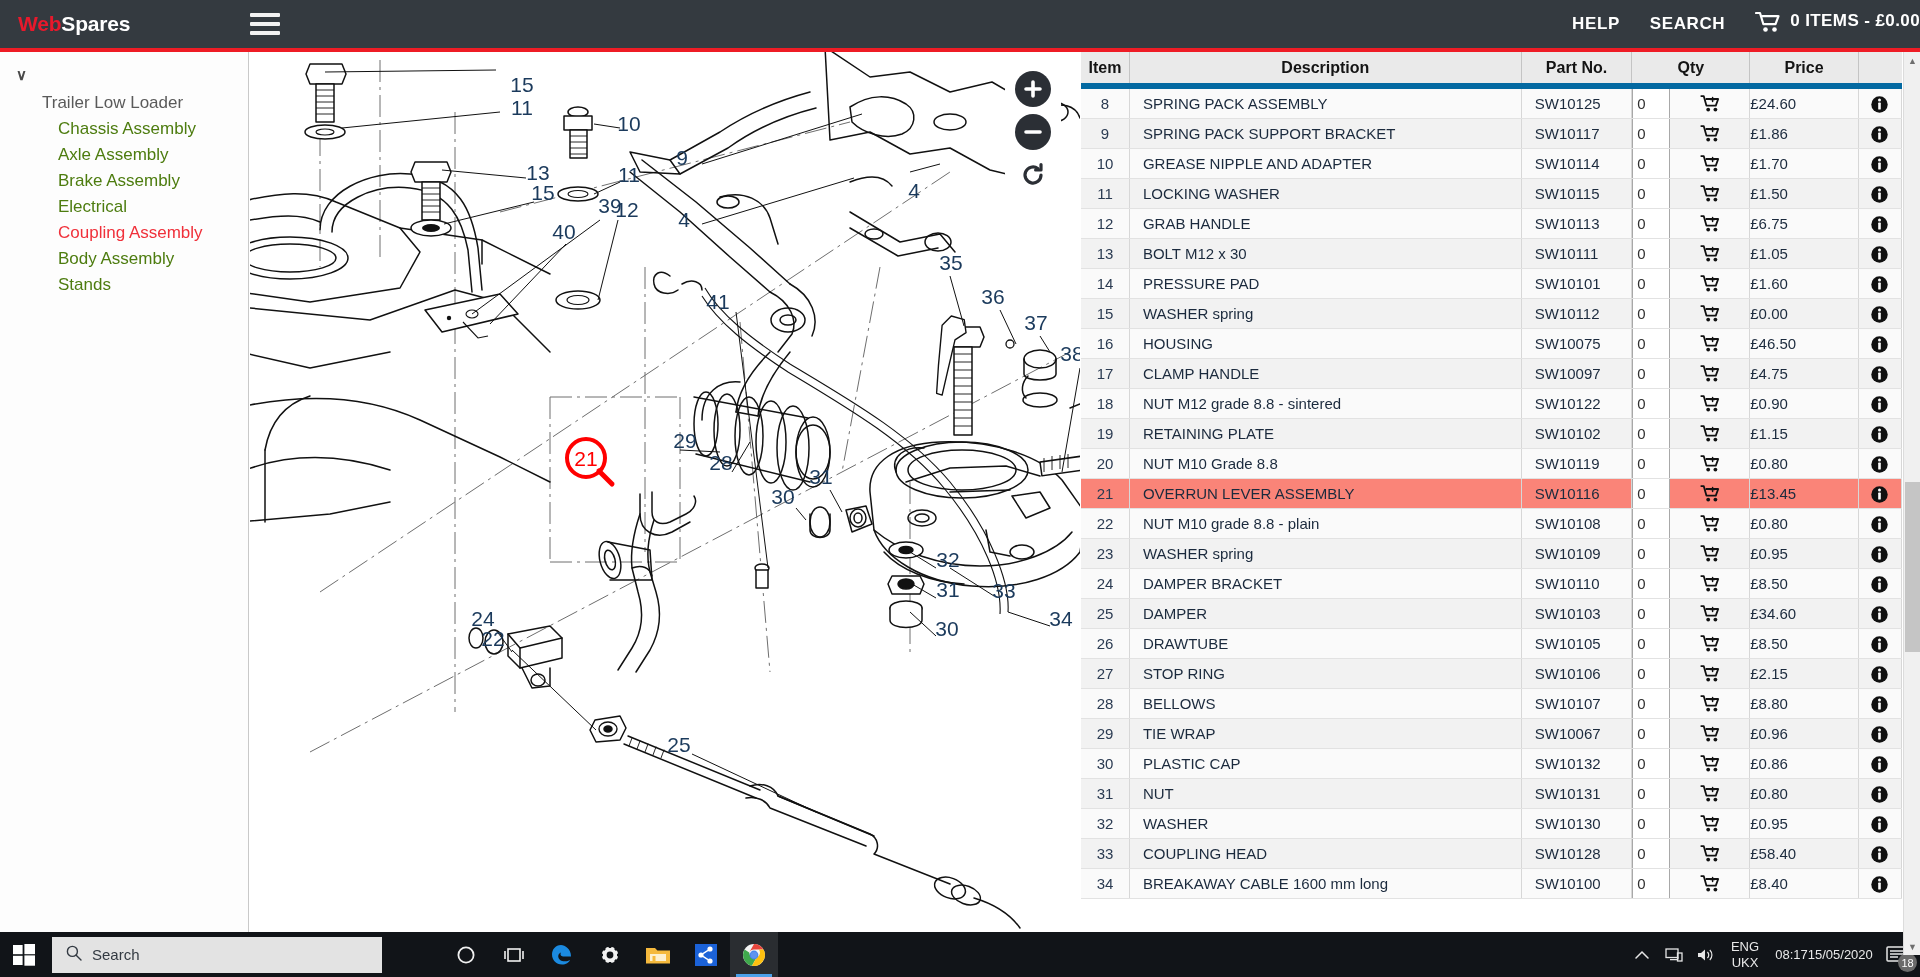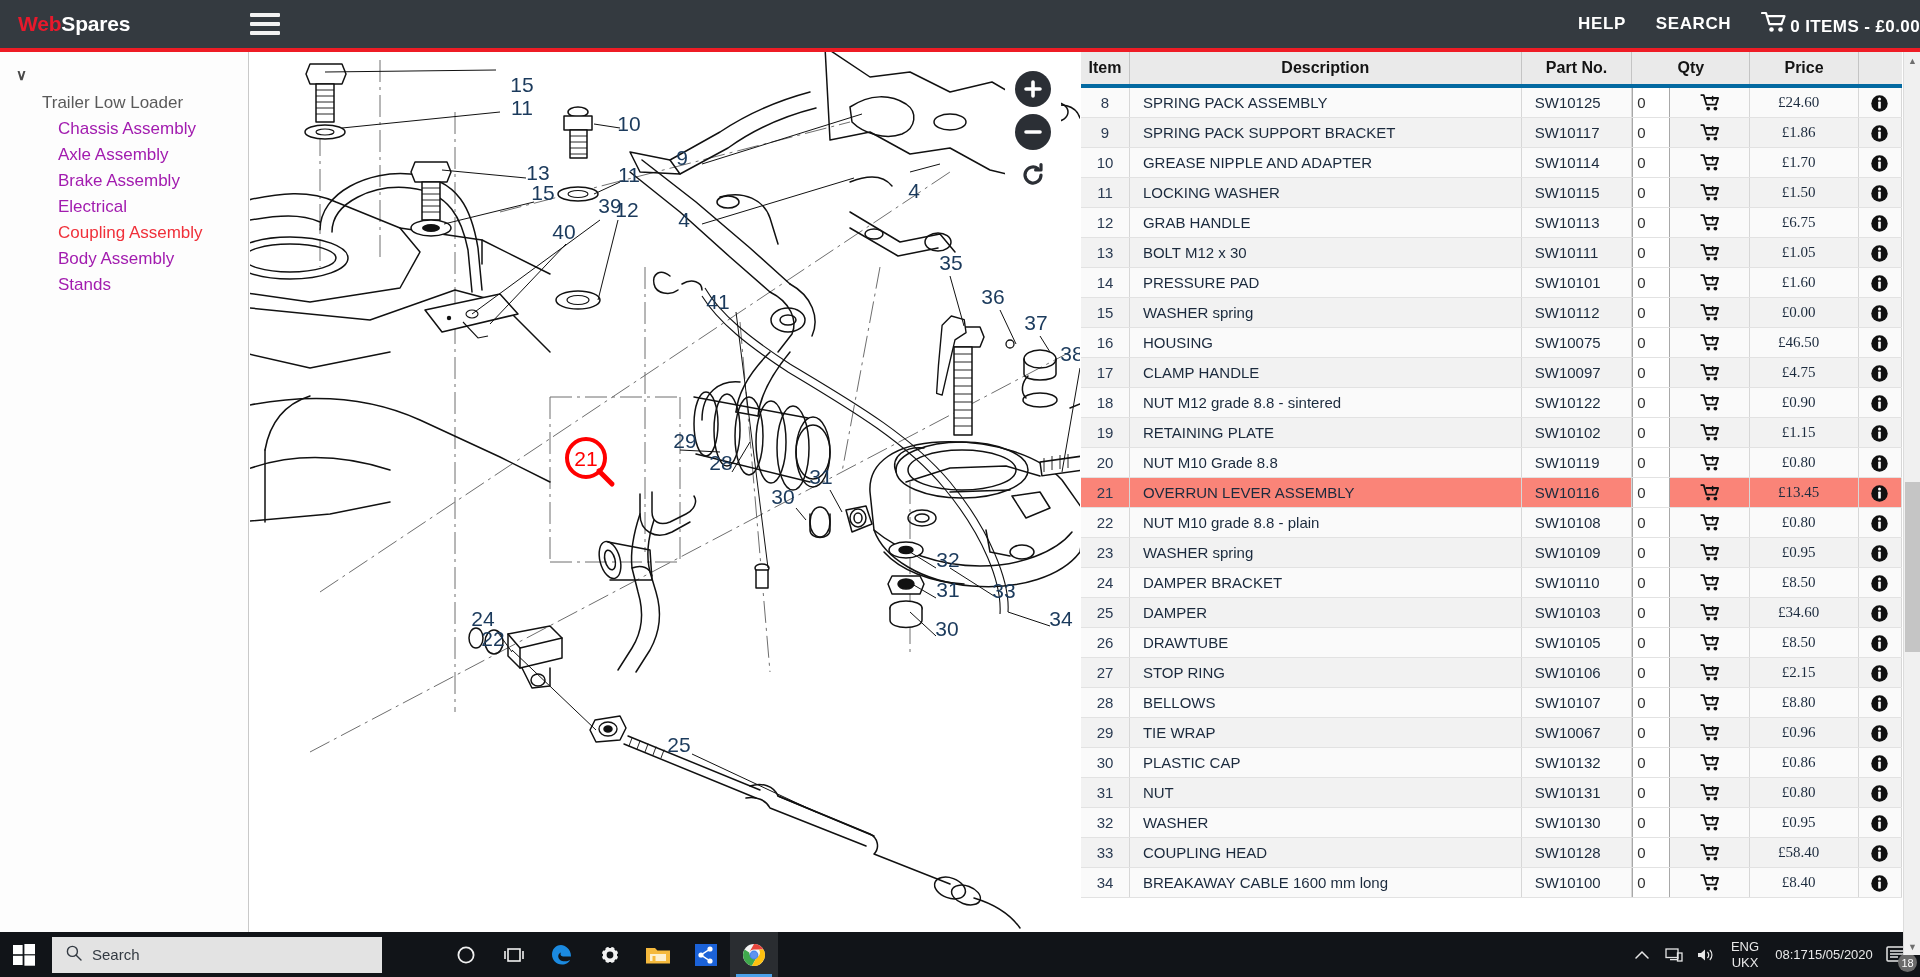--- a/index.html
+++ b/index.html
@@ -38,21 +38,21 @@
 
   #header-right {
     position: absolute; right: 0; top: 0; height: 48px;
     display: flex; align-items: center; gap: 30px;
   }
   .hdr-link {
     color: #ffffff; font-size: 17px; font-weight: bold;
     letter-spacing: 0.6px; cursor: pointer; white-space: nowrap;
   }
   #cart-box {
-    display: flex; align-items: flex-end; gap: 3px; cursor: pointer;
+    display: flex; align-items: flex-start; gap: 9px; cursor: pointer;
   }
   #cart-box .cart-glyph { display: block; }
   #cart-label {
     color: #ffffff; font-size: 17px; font-weight: bold; letter-spacing: 0.4px; white-space: nowrap;
   }
 
   #red-rule {
     position: absolute; top: 48px; left: 0;
     width: 1920px; height: 4px; background: #ee1c25;
     z-index: 5;
@@ -75,21 +75,21 @@
   .tree-caret {
     width: 26px; color: #4a4a4a; font-size: 15px;
     font-weight: bold; line-height: 24px; text-align: left;
     flex: 0 0 26px;
   }
   .tree-root-label {
     color: #5a5a5a; font-size: 17px; line-height: 24px; margin-top: 28px;
   }
   .tree-child {
     padding: 1px 0 1px 58px;
-    color: #a21caf; font-size: 17px; line-height: 24px;
+    color: #4d7c0f; font-size: 17px; line-height: 24px;
     cursor: pointer; white-space: nowrap;
   }
   .tree-child.selected { color: #f0303a; }
 
   
   #diagram-pane {
     position: absolute; top: 52px; left: 250px;
     width: 830px; height: 903px;
     background: #ffffff;
     overflow: hidden;
@@ -123,21 +123,21 @@
     width: 821px; border-collapse: collapse;
     table-layout: fixed;
     font-size: 15px; color: #1b2a3d;
   }
   table#parts-table th {
     background: #eaeaea;
     color: #141414;
     font-size: 16px; font-weight: bold;
     height: 34px;
     border-right: 1px solid #c4c4c4;
-    border-bottom: 4px solid #0369a1;
+    border-bottom: 6px solid #0369a1;
   }
   table#parts-table th.th-item { width: 46px; }
   table#parts-table th.th-desc { width: 372px; text-align: center; }
   table#parts-table th.th-part { width: 105px; }
   table#parts-table th.th-qty { width: 112px; }
   table#parts-table th.th-price { width: 103px; }
   table#parts-table th.th-info { width: 41px; border-right: none; }
 
   table#parts-table td {
     height: 29px;
@@ -146,21 +146,21 @@
     overflow: hidden; white-space: nowrap;
   }
   tr.row-even td { background: #fafafa; }
   tr.row-odd  td { background: #f2f2f2; }
   tr.row-highlight td { background: #fa8478; }
 
   td.c-item { text-align: center; font-size: 15px; color: #2b3b52; }
   td.c-desc { padding-left: 13px; font-size: 15px; color: #1b2a3d; }
   td.c-part { padding-left: 13px; font-size: 15px; color: #1b2a3d; }
   td.c-qty  { padding: 0; border-right: 1px solid #d7d7d7; }
-  td.c-price{ text-align: center; padding-right: 11px; font-size: 15px; color: #1b2a3d; font-family: Liberation Serif, serif; }
+  td.c-price{ text-align: left; padding-right: 11px; font-size: 15px; color: #1b2a3d; }
   td.c-info { text-align: center; padding: 0; border-right: none; }
 
   .qty-wrap { display: flex; align-items: center; height: 29px; }
   .qty-input {
     width: 38px; height: 29px;
     background: #ffffff;
     border: 1px solid #a8a8a8;
     border-top: none; border-bottom: none;
     font-family: "Liberation Sans", sans-serif;
     font-size: 15px; color: #303030;

